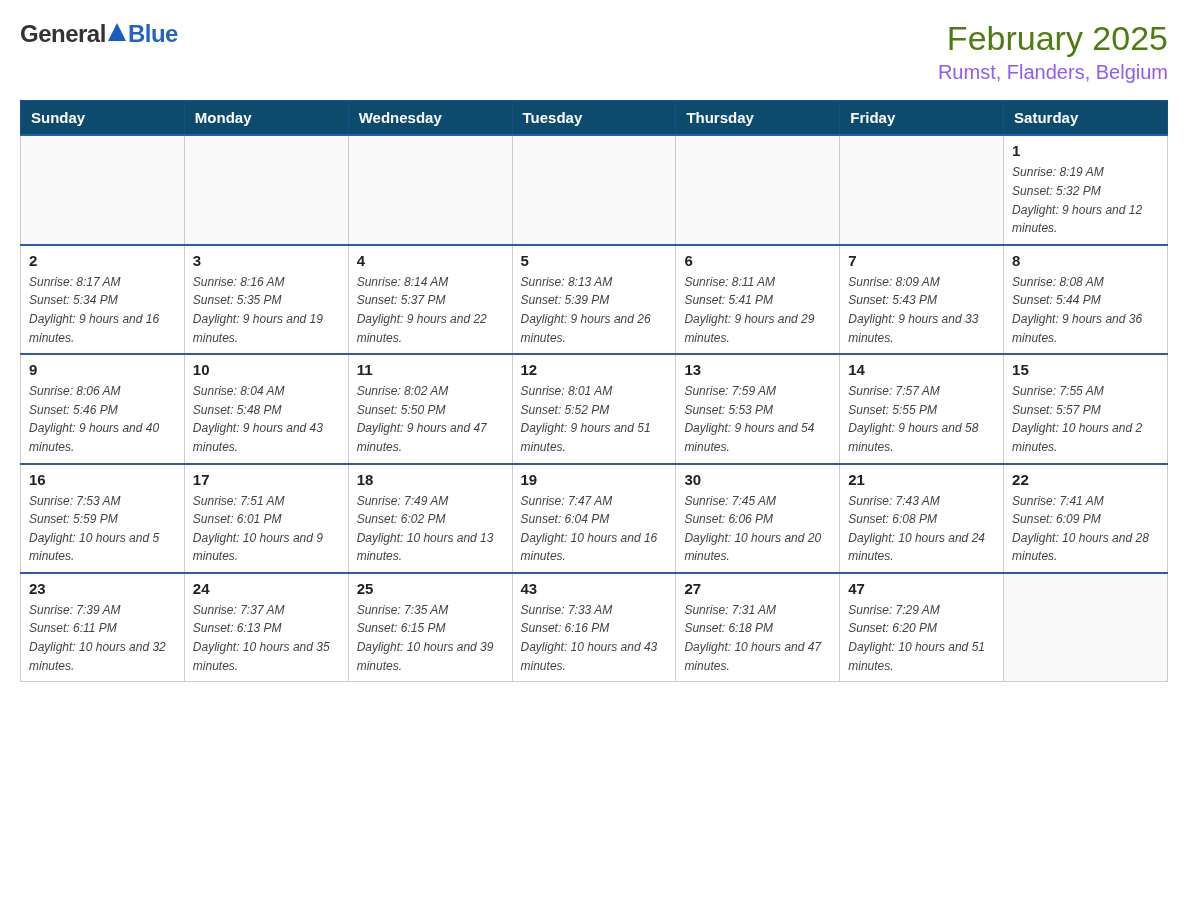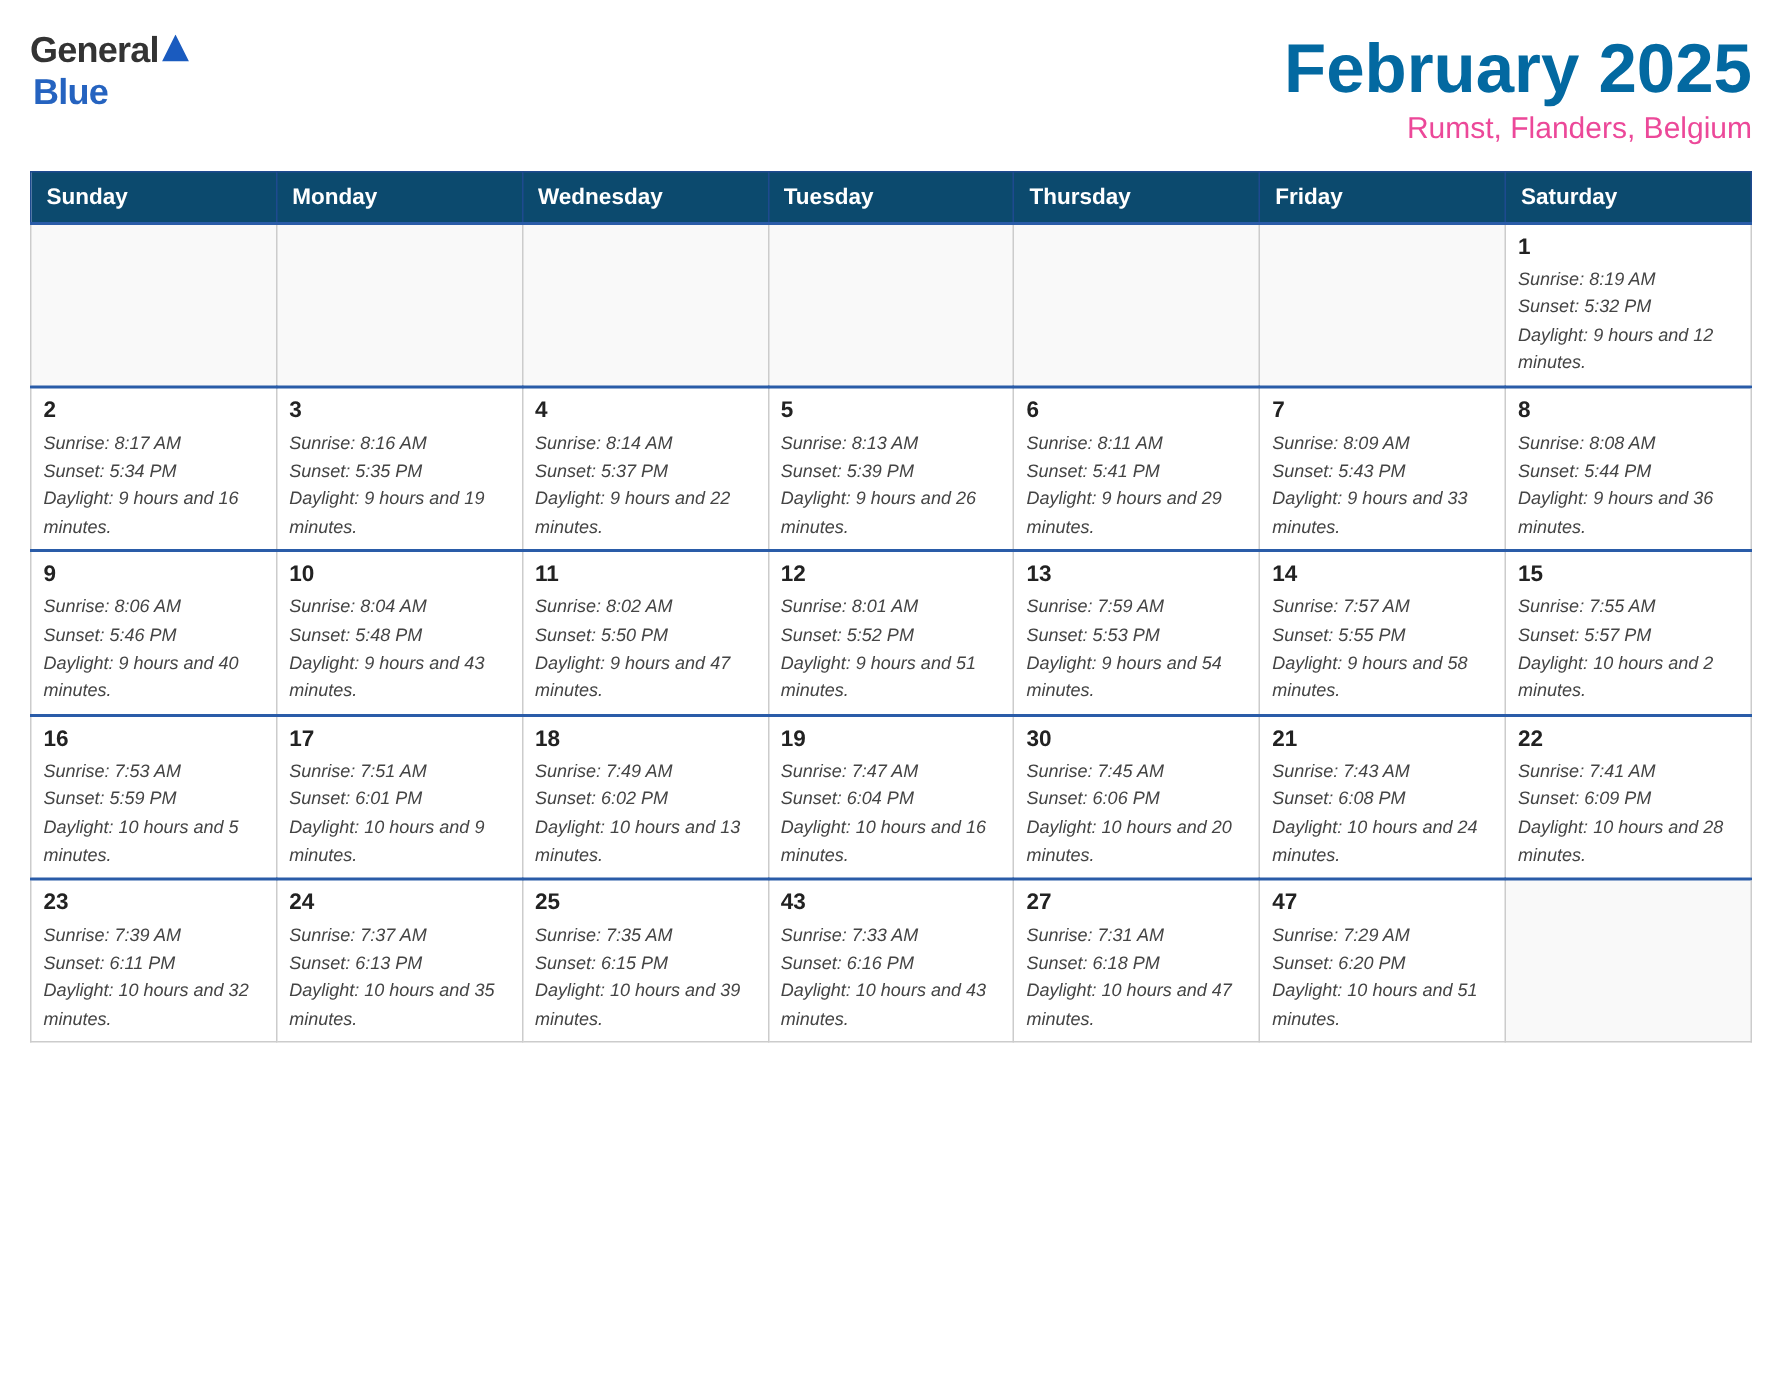--- a/index.html
+++ b/index.html
@@ -14,28 +14,28 @@
     .header {
       display: flex;
       justify-content: space-between;
       align-items: flex-start;
       margin-bottom: 16px;
     }
     .title-area {
       text-align: right;
     }
     .page-title {
-      font-size: 46px;
-      font-weight: bold;
-      color: #0369a1;
+      font-size: 34px;
+      font-weight: normal;
+      color: #4d7c0f;
       line-height: 1.1;
     }
     .subtitle {
       font-size: 20px;
-      color: #ec4899;
+      color: #8b5cf6;
       margin-top: 4px;
     }
     .calendar {
       width: 100%;
       border-collapse: collapse;
       border: 1px solid #aaa;
     }
     .calendar thead tr th {
       background-color: #0c4a6e;
       color: #fff;
@@ -68,21 +68,21 @@
       font-size: 12px;
       color: #444;
       line-height: 1.55;
       font-style: italic;
     }
     .empty-cell {
       background: #f9f9f9;
     }
     .logo-wrapper {
       display: flex;
-      flex-direction: column;
+      flex-direction: row;
       align-items: flex-start;
     }
     .logo-line1 {
       display: flex;
       align-items: center;
     }
   </style>
 </head>
 <body>
 

